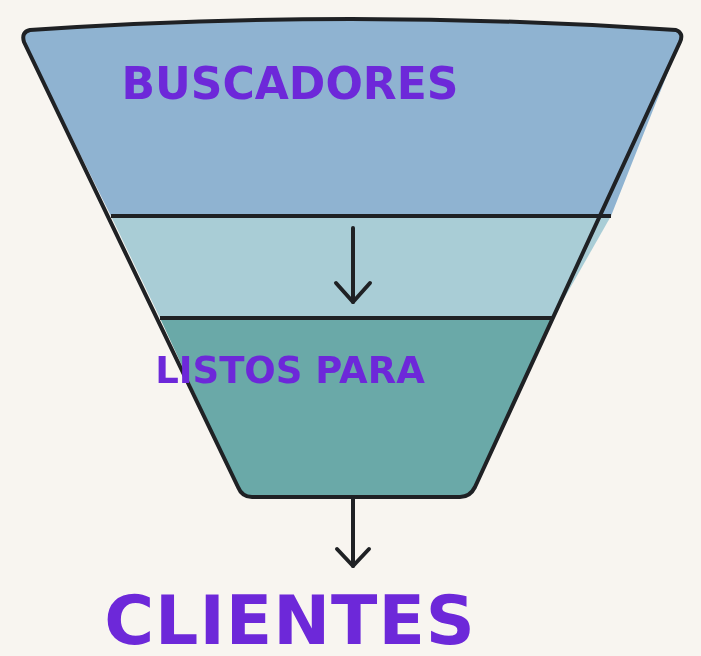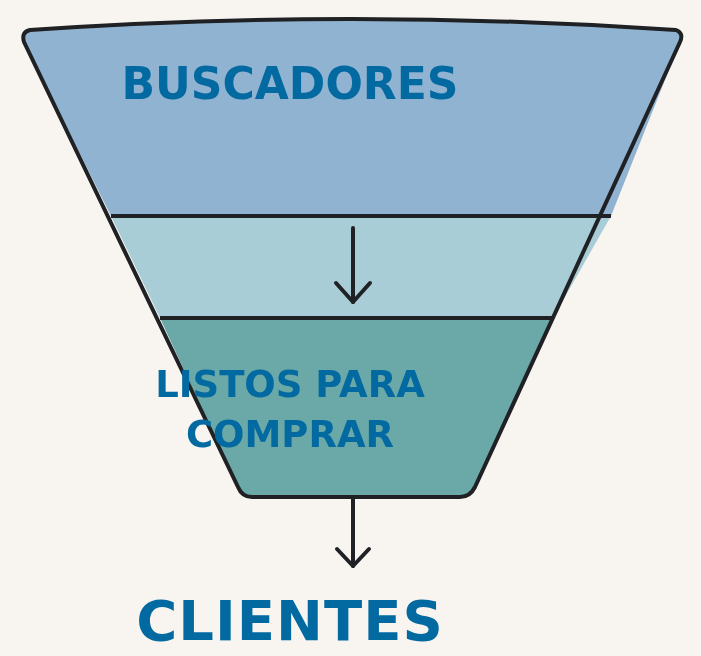--- a/index.html
+++ b/index.html
@@ -8,27 +8,27 @@
       background: #f8f5f0;
       overflow: hidden;
       position: relative;
       font-family: "DejaVu Sans", sans-serif;
     }
     svg.funnel { position: absolute; left: 0; top: 0; }
     .label {
       position: absolute;
       left: 0; width: 580px;
       text-align: center;
-      color: #0369a1;
+      color: #6d28d9;
       font-weight: bold;
       letter-spacing: 0px;
     }
     .stage1 { top: 56px; font-size: 44px; line-height: 56px; }
-    .stage3 { top: 360px; font-size: 37px; line-height: 50px; }
-    .final  { top: 588px; font-size: 56px; line-height: 66px; letter-spacing: 1px; }
+    .stage3 { top: 346px; font-size: 37px; line-height: 50px; }
+    .final  { top: 588px; font-size: 68px; line-height: 66px; letter-spacing: 1px; }
     .line { display: block; }
   </style>
 </head>
 <body>
 
 <svg class="funnel" width="701" height="656" viewBox="0 0 701 656" xmlns="http://www.w3.org/2000/svg">
 
   <path d="M 30 30 Q 350 8 676 30 Q 684 33 680 42 L 611 216 L 111 216 L 24 42 Q 21 32 30 30 Z" fill="#8fb3d1"></path>
 
   <path d="M 111 216 L 611 216 L 553 318 L 160 318 Z" fill="#a9cdd6"></path>
@@ -50,16 +50,15 @@
     <polyline points="337,549 353,566 369,549"></polyline>
   </g>
 </svg>
 
 <div class="label stage1">
   <span class="line">BUSCADORES</span>
 </div>
 
 <div class="label stage3">
   <span class="line">LISTOS PARA</span>
-  <span class="line">COMPRAR</span>
 </div>
 
 <div class="label final">CLIENTES</div>
 
 </body></html>

